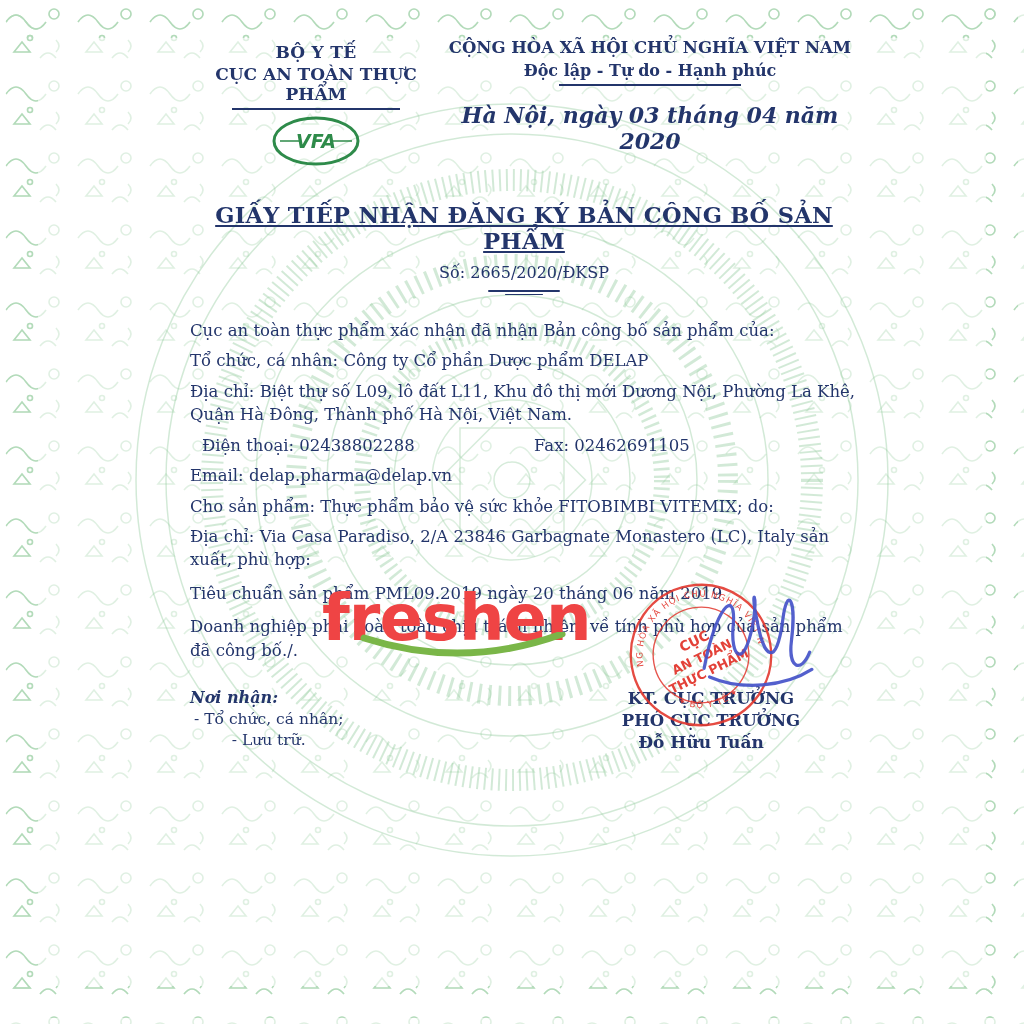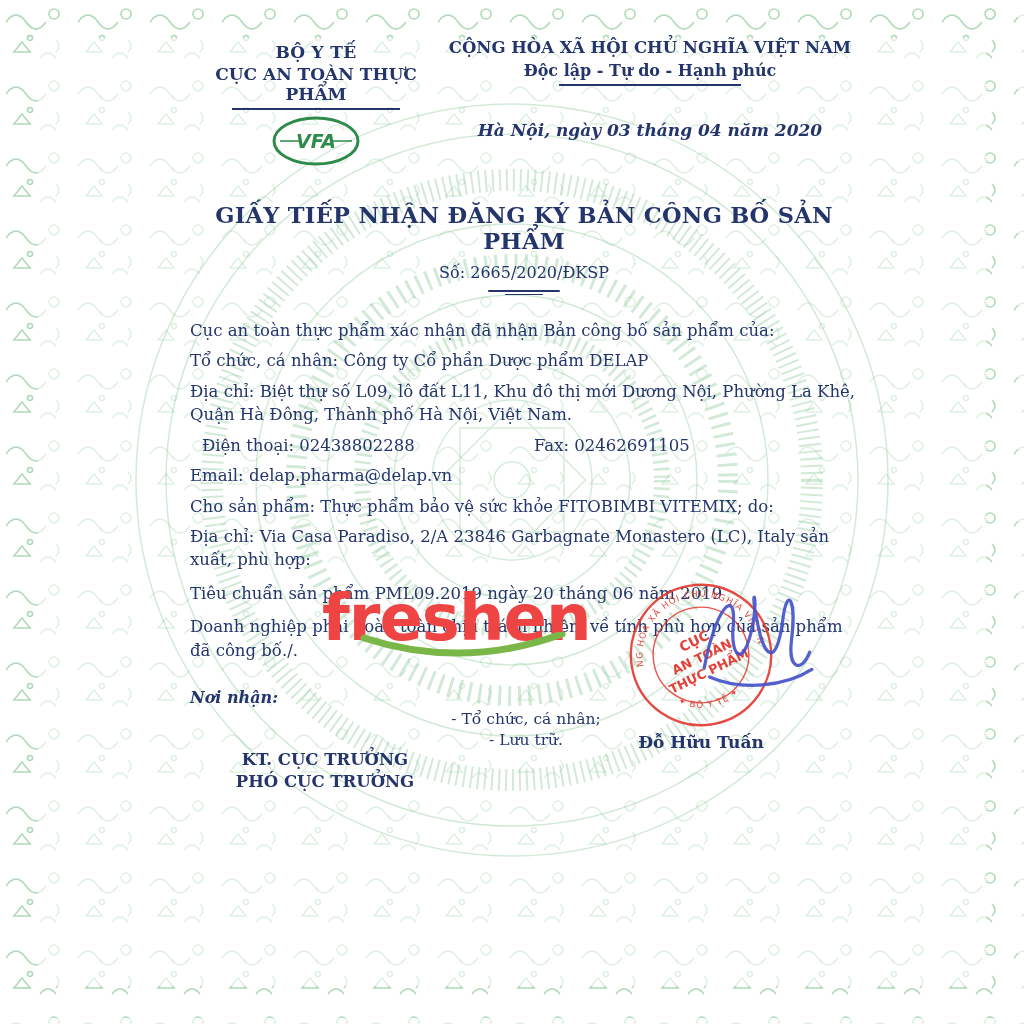--- a/index.html
+++ b/index.html
@@ -14,36 +14,36 @@
   .header { display:flex; }
   .h-left { width:252px; text-align:center; padding-top:4px; }
   .h-right { flex:1; text-align:center; }
   .ministry { font-size:17px; font-weight:bold; letter-spacing:.3px; }
   .department { font-size:17px; font-weight:bold; margin-top:2px; }
   .rule { height:1.5px; background:#23356b; margin:4px auto 0 auto; }
   .rule-left { width:168px; }
   .rule-right { width:182px; }
   .country { font-size:16.5px; font-weight:bold; }
   .motto { font-size:16px; font-weight:bold; margin-top:4px; }
-  .date-line { margin-top:34px; font-size:17px; font-weight:bold; font-style:italic; }
+  .date-line { margin-top:16px; font-size:22px; font-weight:bold; font-style:italic; }
   .vfa-logo { margin-top:4px; }
 
   .title-block { text-align:center; margin-top:30px; }
-  .doc-title { font-size:22.5px; font-weight:bold; letter-spacing:.3px; }
+  .doc-title { font-size:22.5px; font-weight:bold; letter-spacing:.3px;text-decoration:underline; }
   .doc-number { font-size:16px; margin-top:9px; }
   .flourish { width:72px; height:2px; background:#23356b; margin:8px auto 0 auto; border-radius:2px; }
   .flourish2 { width:38px; height:1.5px; background:#23356b; margin:2px auto 0 auto; border-radius:2px; }
 
   .body-text { margin-top:24px; font-size:16.5px; line-height:1.42; }
   .body-text p { margin:0 0 7px 0; }
   .phone-row { display:flex; margin:0 0 7px 12px; }
   .phone-cell { width:332px; }
   .gap-top { margin-top:10px !important; }
 
-  .footer-row { display:flex; justify-content:space-between; margin-top:26px;flex-direction:column; }
+  .footer-row { display:flex; justify-content:space-between; margin-top:26px; }
   .recipients { font-size:15.5px; }
   .rec-title { font-size:16px; font-weight:bold; font-style:italic; }
   .rec-item { margin-top:3px; padding-left:4px;text-align:center; }
   .sign-title { width:270px; text-align:center; font-weight:bold; font-size:16.5px; line-height:1.35; margin-right:12px; }
 
   .brand-area { position:absolute; left:322px; top:586px; width:250px; }
   .brand-text {
     font-family:"DejaVu Sans","Liberation Sans",sans-serif;
     font-weight:bold; font-size:64px; color:#ef4444; letter-spacing:-1px; line-height:1;text-align:right;
   }

